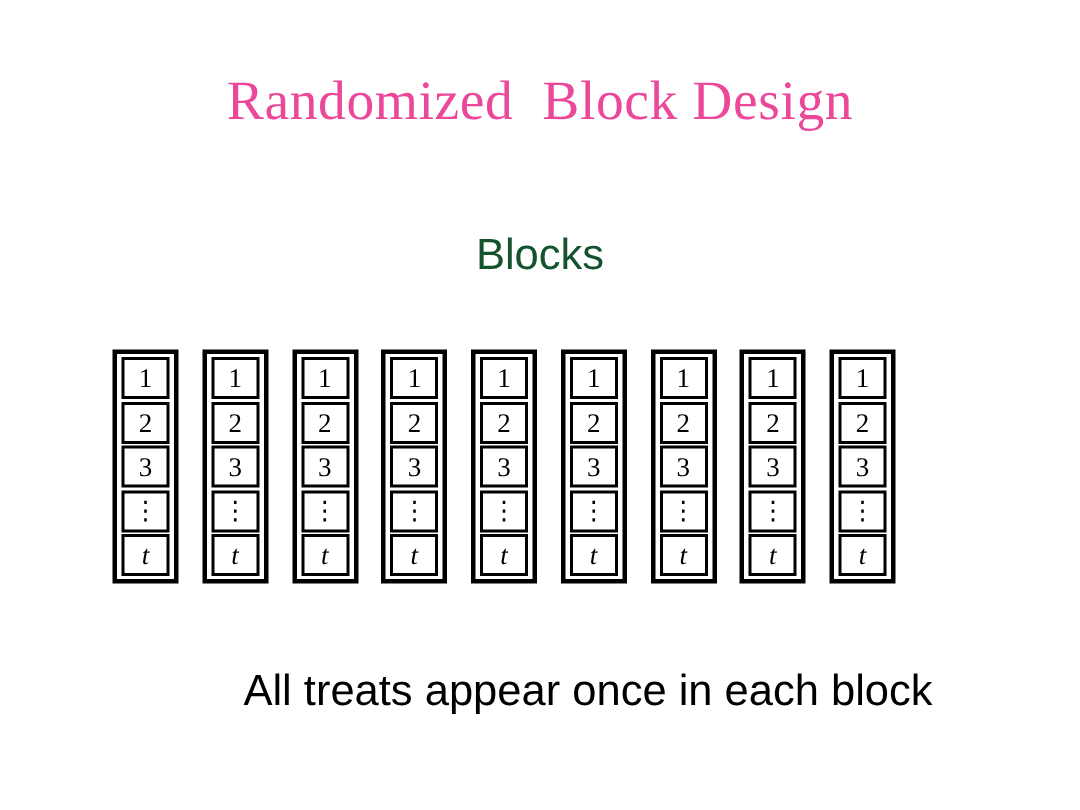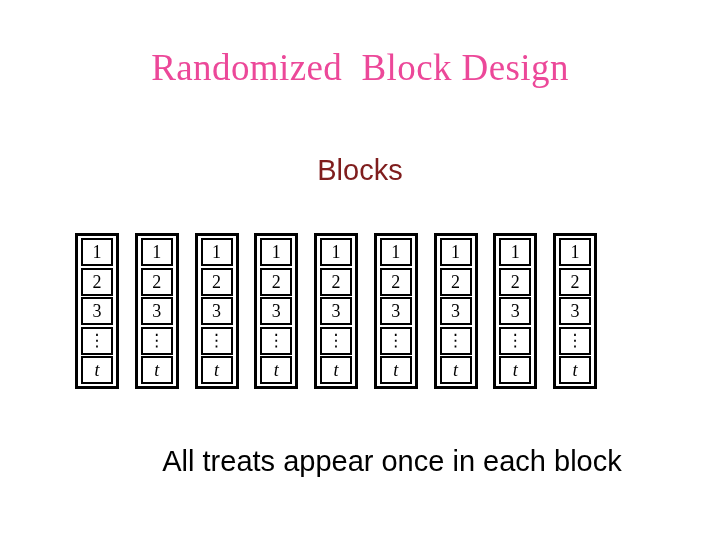--- a/index.html
+++ b/index.html
@@ -42,21 +42,21 @@
   
   #blocks-label {
     position: absolute;
     left: 0;
     top: 153px;
     width: 720px;
     text-align: center;
     font-family: "Liberation Sans", sans-serif;
     font-size: 29px;
     line-height: 34px;
-    color: #7f1d1d;
+    color: #14532d;
   }
 
   
   #blocks-diagram {
     position: absolute;
     left: 75px;
     top: 233px;
     width: 522px;
     height: 156px;
     display: flex;

